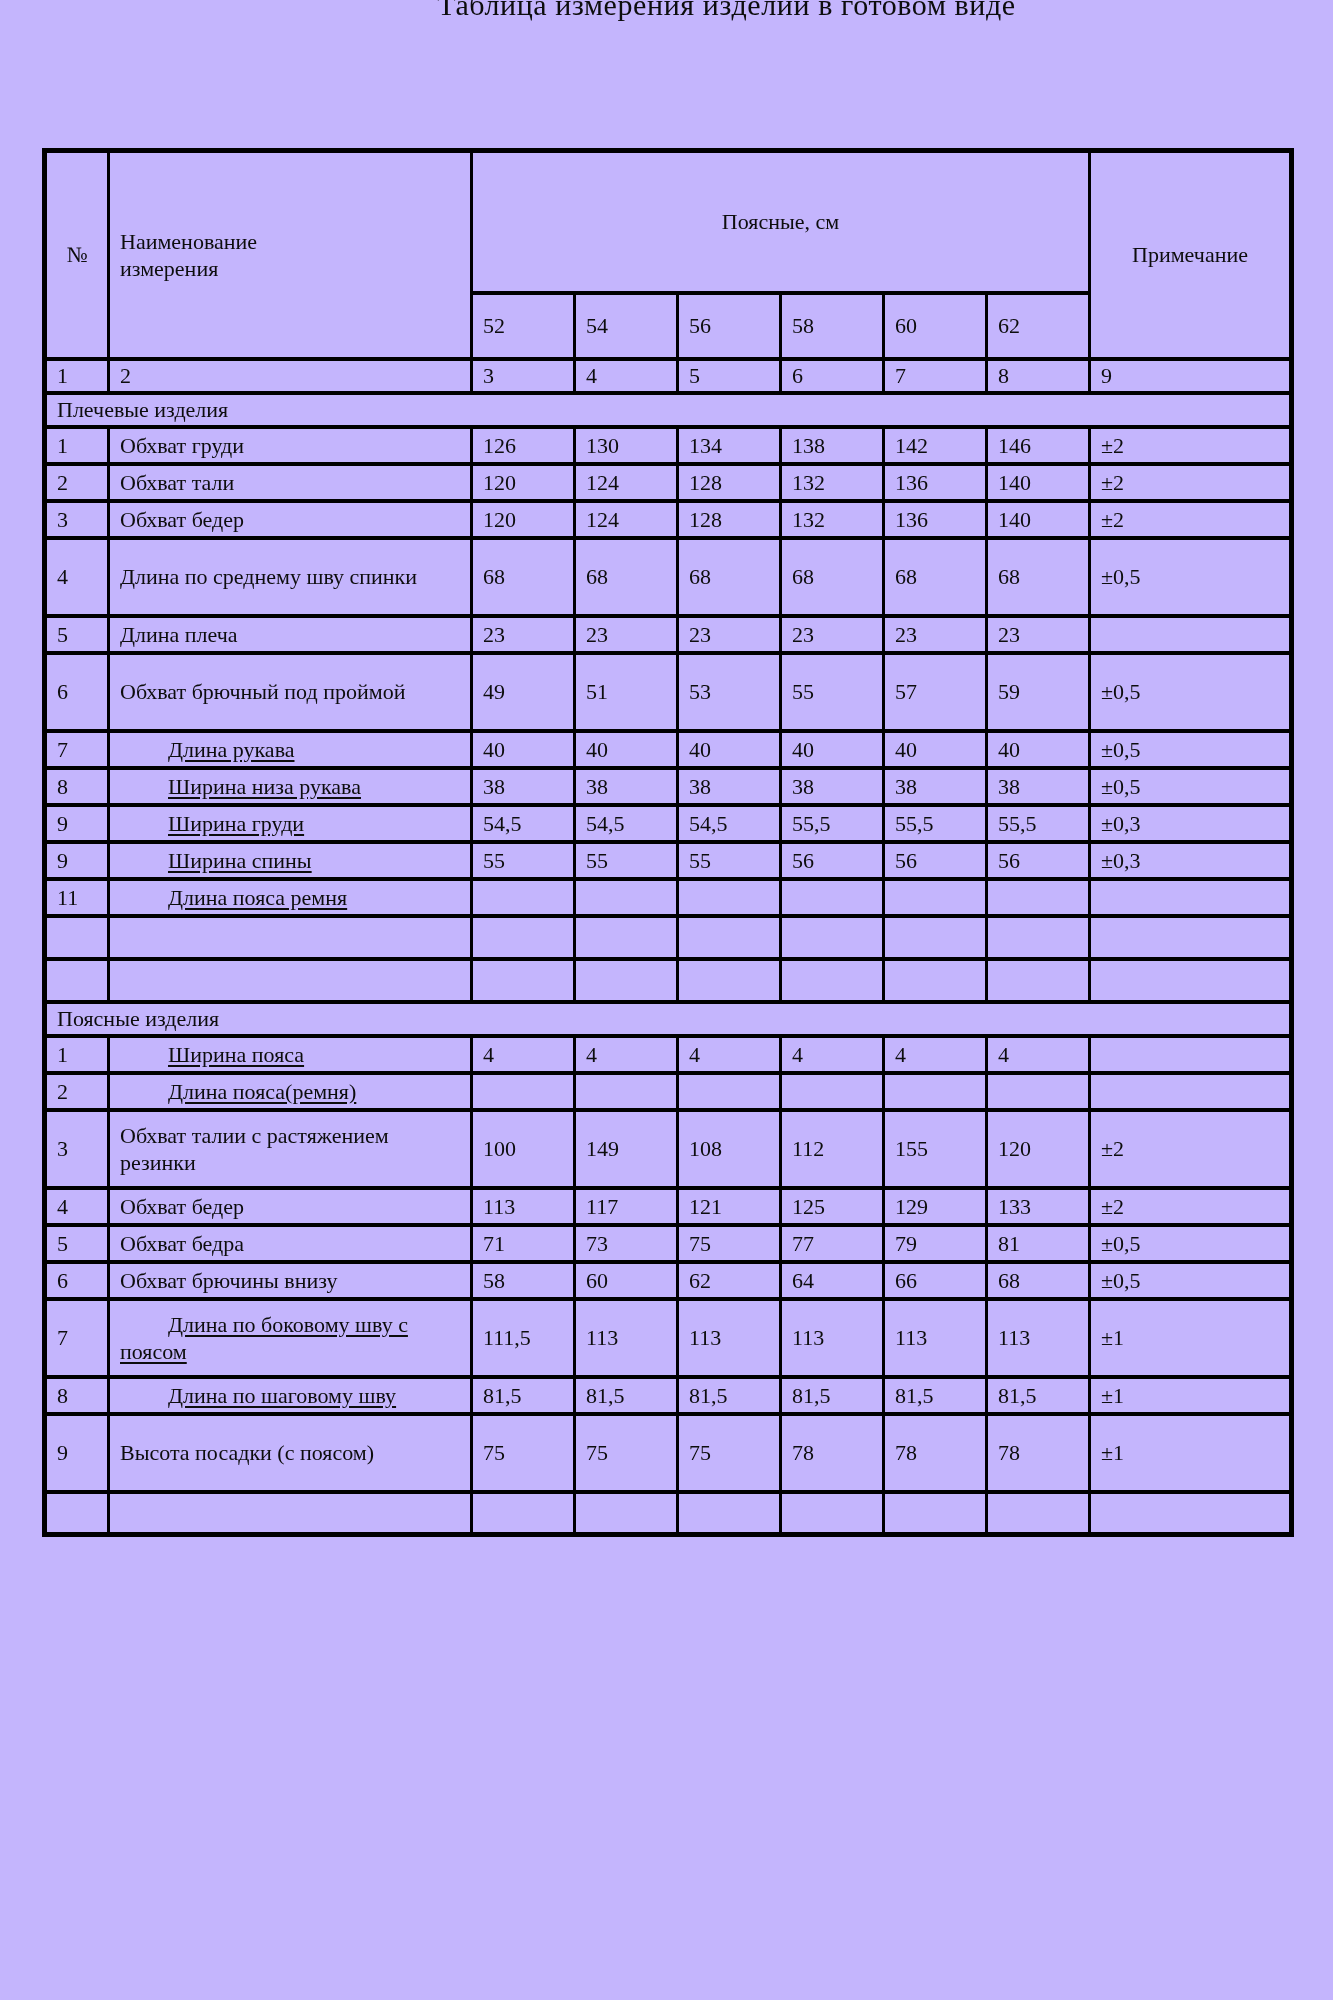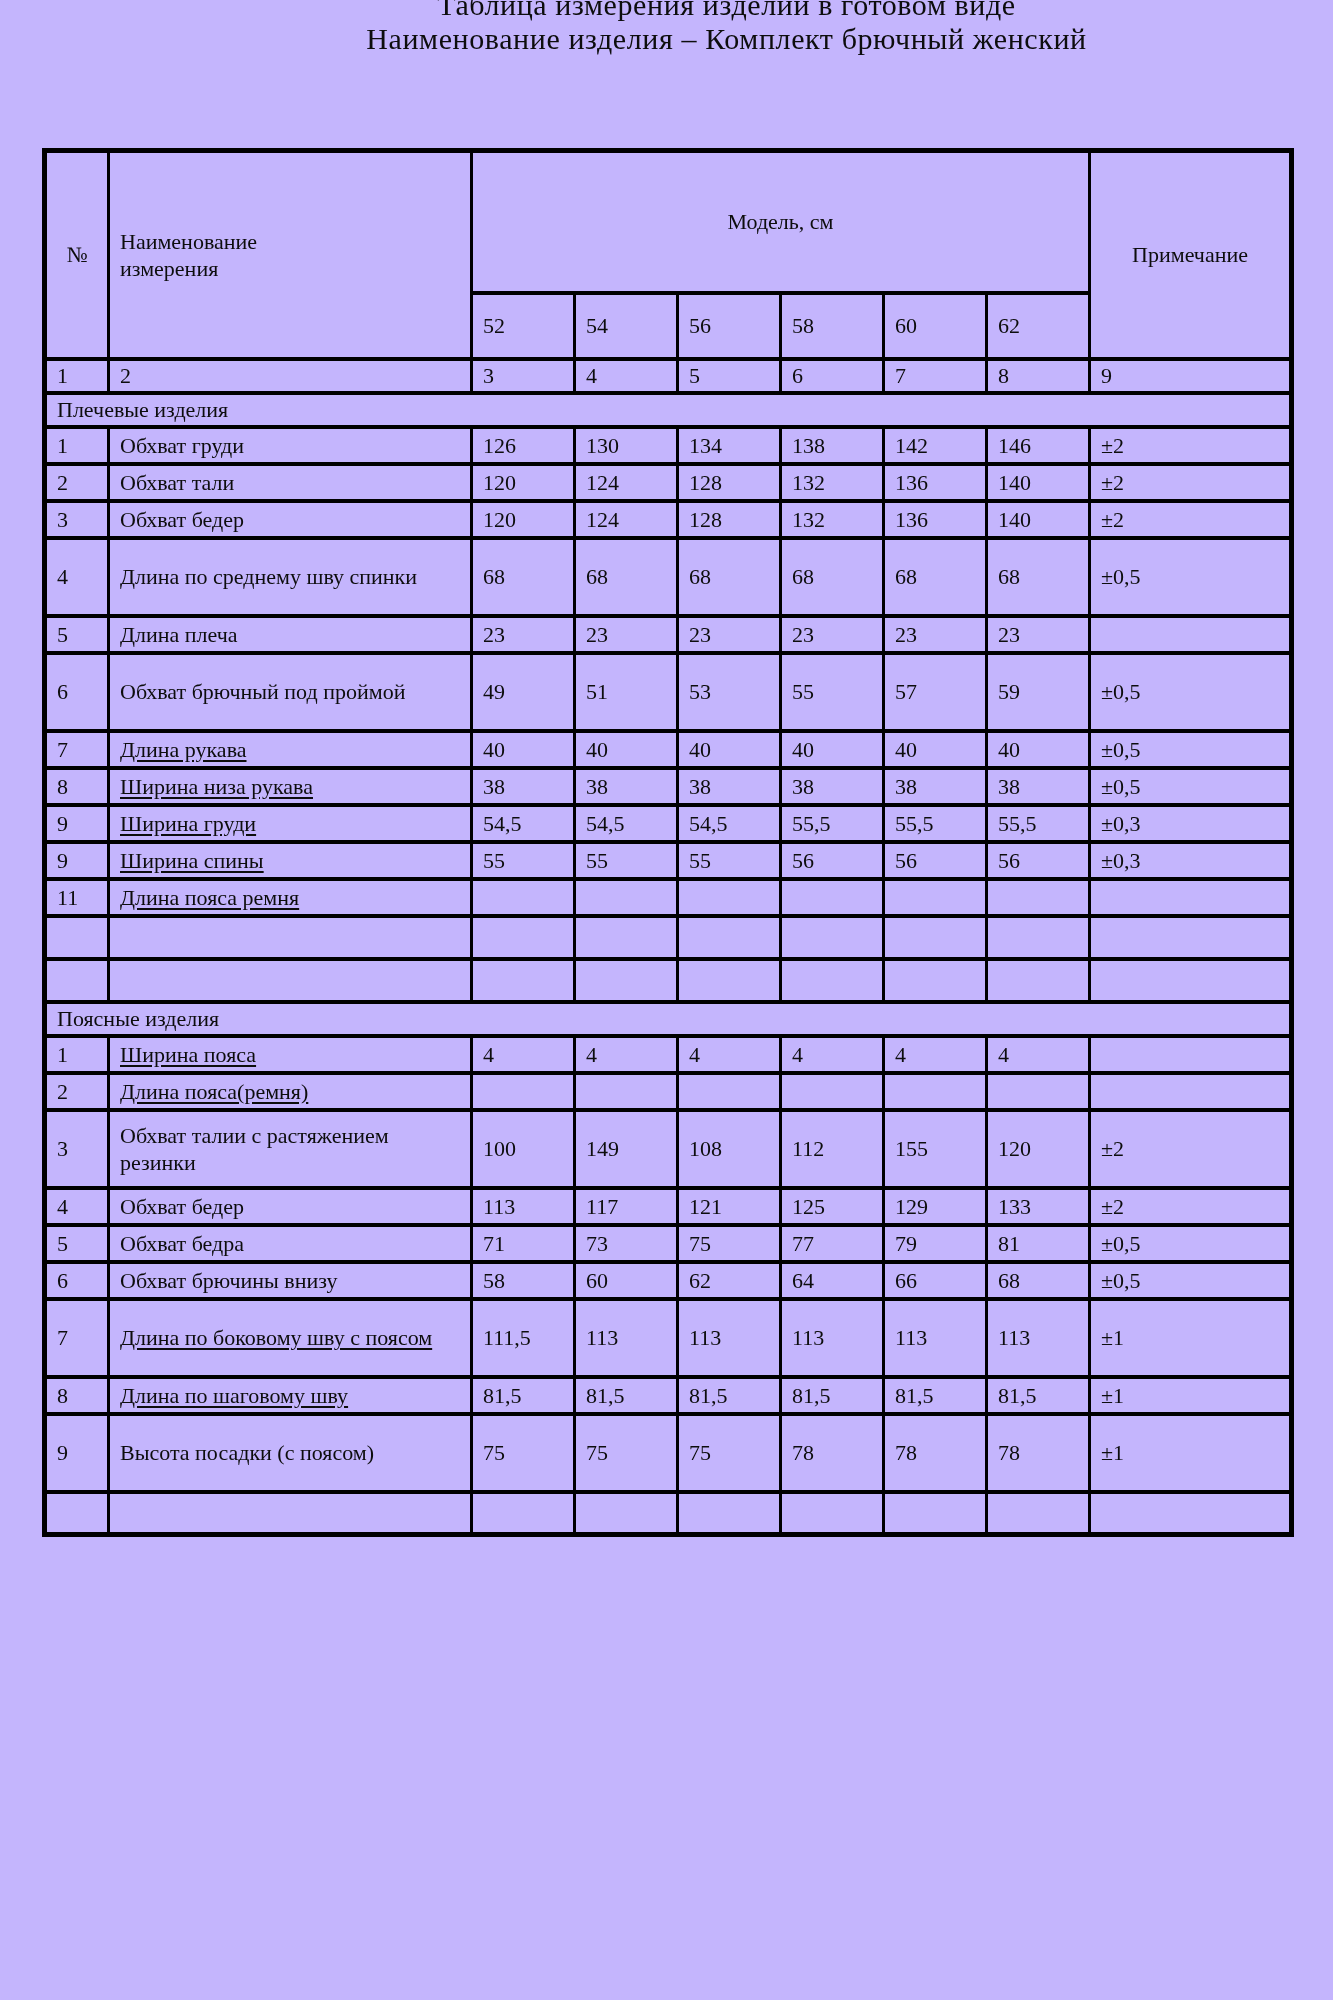--- a/index.html
+++ b/index.html
@@ -49,49 +49,48 @@
   }
   tr.hdr-top    { height: 142px; }
   tr.hdr-sizes  { height: 66px; margin-top: 35px; }
   tr.hdr-nums   { height: 34px; }
   tr.section-row{ height: 34px; }
   tr.single     { height: 37px; }
   tr.tall       { height: 78px; }
   tr.empty      { height: 43px; }
   th.center { text-align: center; }
   .name-constrain { display: inline-block; max-width: 190px; }
-  .ul { text-decoration: underline; text-underline-offset: 3px; }
+  .ul { text-decoration: underline; text-underline-offset: 3px; margin-left: 48px; }
 </style>
 </head>
 <body>
 
 <div class="page">
 
   <div class="titles">
     <div>Таблица измерения изделий в готовом виде</div>
-    <div>Наименование изделия – Комплект брючный женский</div>
   </div>
 
   <table class="meas-table">
     <colgroup>
       <col style="width:64px">
       <col style="width:363px">
       <col style="width:103px">
         <col style="width:103px">
         <col style="width:103px">
       <col style="width:103px">
         <col style="width:103px">
         <col style="width:103px">
       <col style="width:202px">
     </colgroup>
     <thead>
       <tr class="hdr-top">
         <th rowspan="2" class="center">№</th>
         <th rowspan="2"><span class="name-constrain">Наименование измерения</span></th>
-        <th colspan="6" class="center">Модель, см</th>
+        <th colspan="6" class="center">Поясные, см</th>
         <th rowspan="2" class="center">Примечание</th>
       </tr>
       <tr class="hdr-sizes">
         <th>52</th>
         <th>54</th>
         <th>56</th>
         <th>58</th>
         <th>60</th>
         <th>62</th>
       </tr>

